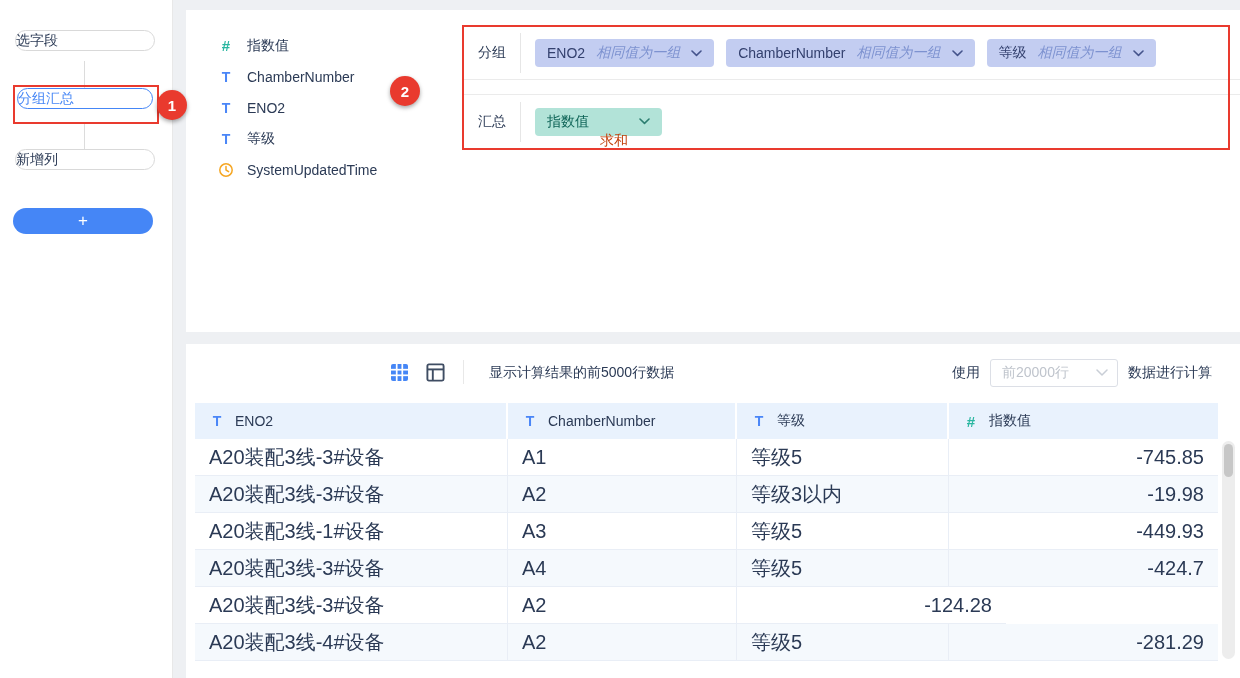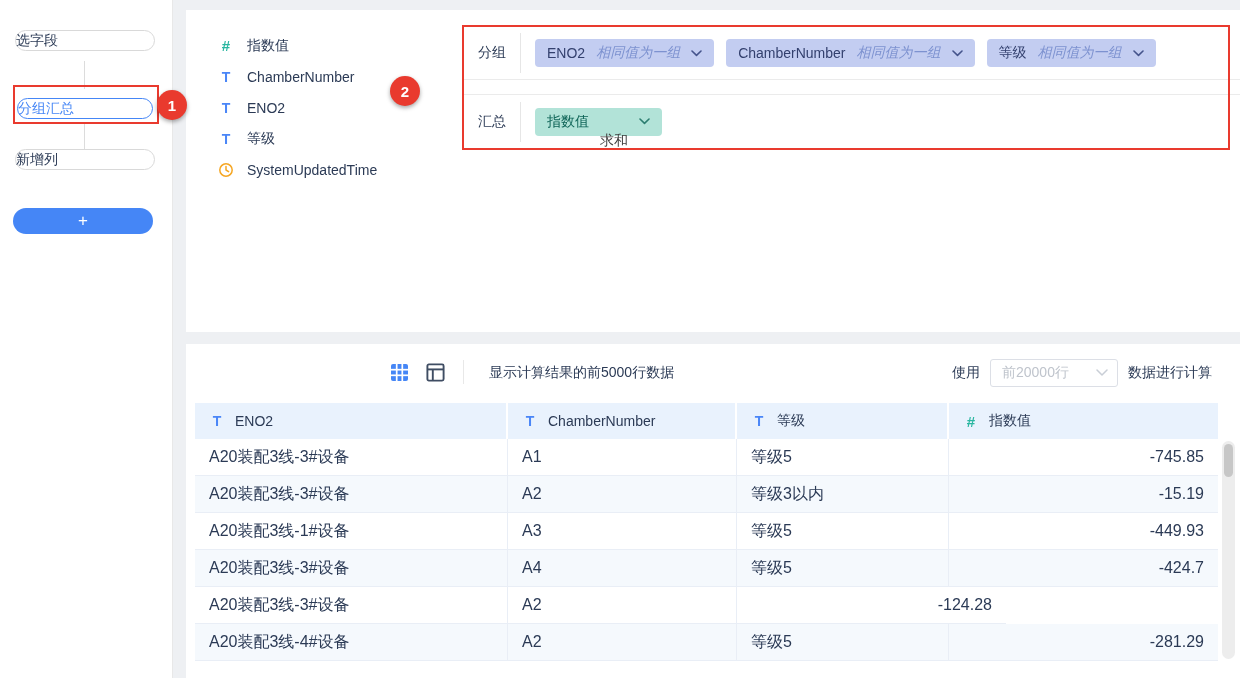--- a/index.html
+++ b/index.html
@@ -59,21 +59,21 @@
   .tags { display:flex; align-items:center; gap:12px; margin-left:14px; }
   .tag {
     height:28px; border-radius:4px; padding:0 12px;
     display:inline-flex; align-items:center; gap:11px;
     font-size:14px; cursor:pointer; white-space:nowrap;
   }
   .tag.purple { background:#c3cdf1; color:#33406e; }
   .tag.purple .tag-rule { color:#7d92d0;font-style:italic; }
   .tag.purple .chev { color:#45548c; }
   .tag.teal { background:#b2e3d8; color:#0e6457; }
-  .tag.teal .tag-rule { color:#404040;margin-top:39px; }
+  .tag.teal .tag-rule { color:#c2410c;margin-top:39px; }
   .tag.teal .chev { color:#2c7d70; }
   .chev { display:inline-flex; }
 
   
   .toolbar { position:absolute; left:0; right:0; top:12px; height:36px; }
   .tb-icon { position:absolute; top:5px; width:22px; height:22px; display:flex;
              align-items:center; justify-content:center; cursor:pointer; }
   .tb-sep { position:absolute; left:277px; top:4px; width:1px; height:24px; background:#e8e8e8; }
   .tb-text { position:absolute; left:303px; top:8px; font-size:14px; color:#2b3a55; }
   .tb-right { position:absolute; right:28px; top:3px; display:flex; align-items:center; gap:10px; }
@@ -90,21 +90,21 @@
     display:flex; align-items:center; padding-left:14px;
     border-right:2px solid #fff; font-size:14px; color:#2b3a55; cursor:pointer;
   }
   .th:last-child { border-right:none; }
   .th .f-icon { margin-right:10px; }
   .tr { display:flex; height:37px; }
   .tr.alt { background:#f5f9fd; }
   .td {
     display:flex; align-items:center; padding:0 14px;
     border-right:1px solid #e9eef6; border-bottom:1px solid #e9eef6;
-    font-size:16px; color:#2b3a55; overflow:hidden; white-space:nowrap;
+    font-size:20px; color:#2b3a55; overflow:hidden; white-space:nowrap;
   }
   .td:last-child { border-right:none; }
   .td.num { justify-content:flex-end; }
   .c0 { width:313px; } .c1 { width:229px; } .c2 { width:212px; } .c3 { width:269px; }
 
   .vscroll {
     position:absolute; left:1036px; top:97px; width:13px; height:218px;
     background:#ededed; border-radius:7px;
   }
   .vthumb {
@@ -128,21 +128,21 @@
 </head>
 <body>
 
 <div class="stage">
 
   <div class="sidebar">
     <div class="pill" style="top:30px;">
       <span>选字段</span>
     </div>
     <div class="connector" style="top:61px; height:28px;"></div>
-    <div class="pill active" style="top:98px;">
+    <div class="pill active" style="top:88px;">
       <span>分组汇总</span>
     </div>
     <div class="connector" style="top:124px; height:25px;"></div>
     <div class="pill" style="top:149px;">
       <span>新增列</span>
     </div>
     <button class="add-btn">
       <span>+</span>
     </button>
   </div>
@@ -287,21 +287,21 @@
       <div class="tr">
         <div class="td c0">A20装配3线-3#设备</div>
         <div class="td c1">A1</div>
         <div class="td c2">等级5</div>
         <div class="td c3 num">-745.85</div>
       </div>
       <div class="tr alt">
         <div class="td c0">A20装配3线-3#设备</div>
         <div class="td c1">A2</div>
         <div class="td c2">等级3以内</div>
-        <div class="td c3 num">-15.19</div>
+        <div class="td c3 num">-19.98</div>
       </div>
       <div class="tr">
         <div class="td c0">A20装配3线-1#设备</div>
         <div class="td c1">A3</div>
         <div class="td c2">等级5</div>
         <div class="td c3 num">-449.93</div>
       </div>
       <div class="tr alt">
         <div class="td c0">A20装配3线-3#设备</div>
         <div class="td c1">A4</div>

